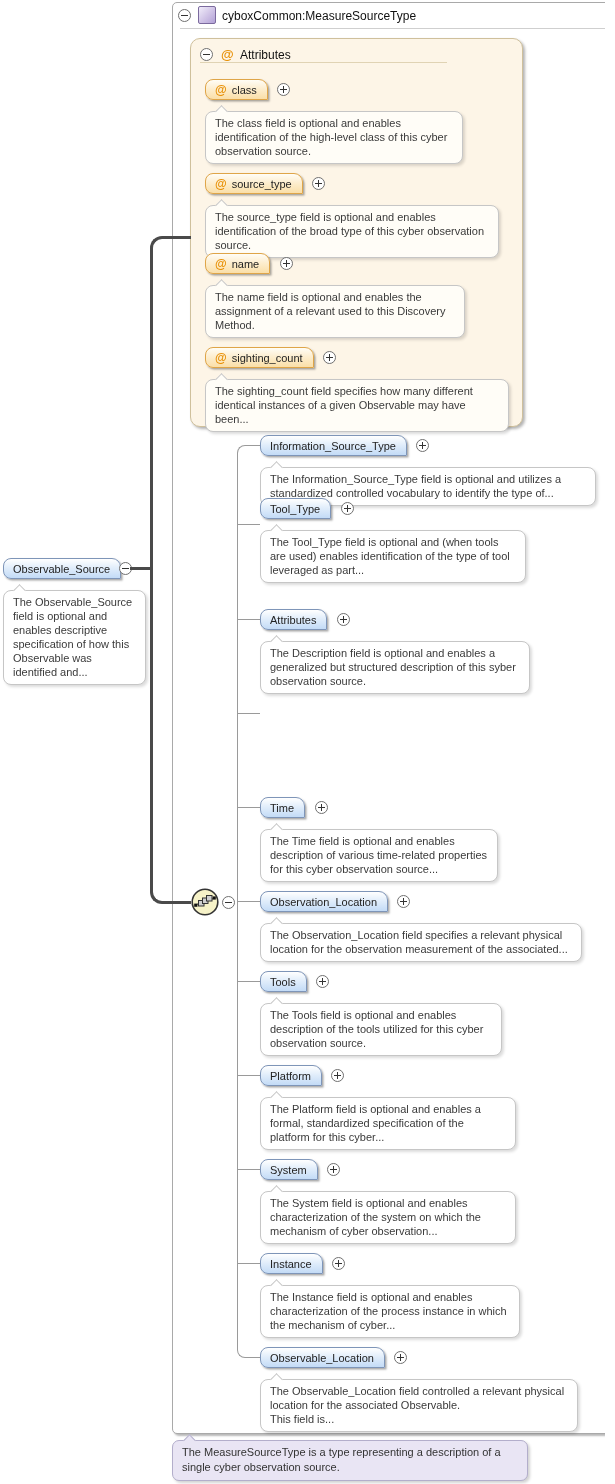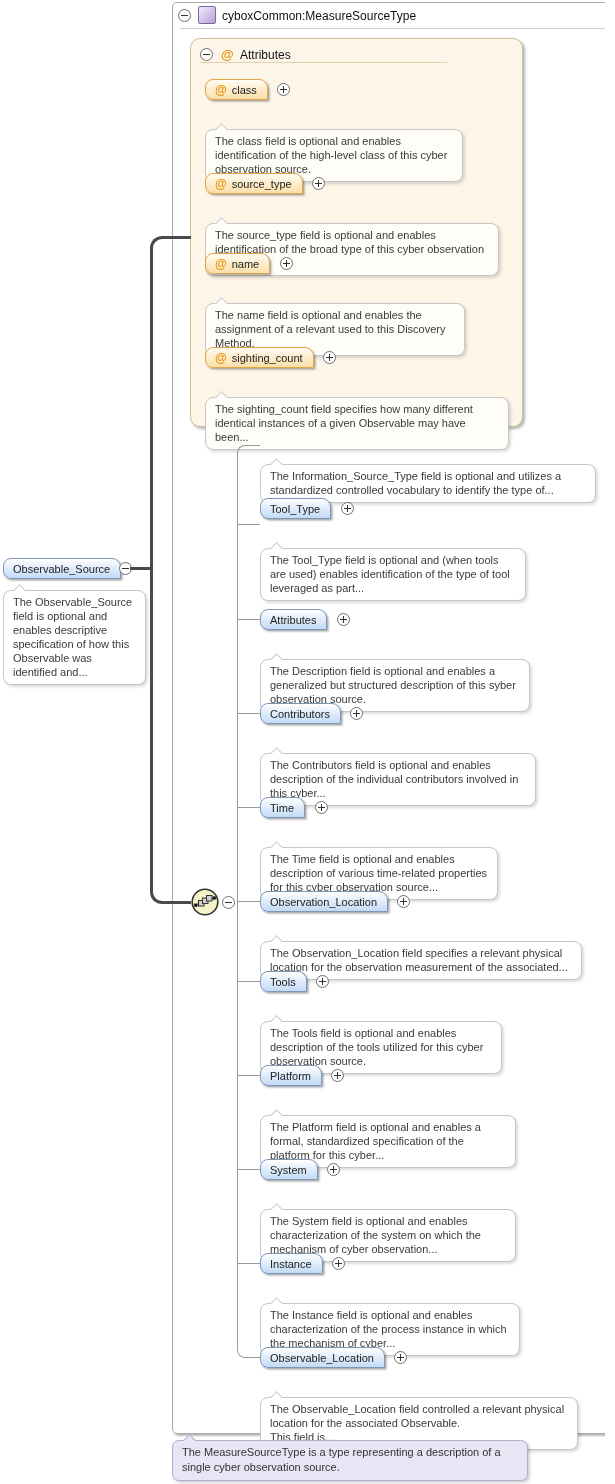--- a/index.html
+++ b/index.html
@@ -52,21 +52,21 @@
   
   .callout{position:relative;background:#ffffff;border:1px solid #c6c6c6;border-radius:8px;
            box-shadow:2px 2px 3px rgba(0,0,0,0.14);font-size:11px;line-height:14px;color:#3a3a3a;
            padding:4px 9px 5px 9px;white-space:pre-line;box-sizing:border-box;}
   .callout::before{content:"";position:absolute;top:-5px;left:11px;width:8px;height:8px;
            background:inherit;background-color:#ffffff;border-left:1px solid #c6c6c6;
            border-top:1px solid #c6c6c6;transform:rotate(45deg);}
   .callout-cream{background:#fffdf7;}
   .callout-cream::before{background-color:#fffdf7;}
   .entry{position:absolute;}
-  .entry .callout{margin-top:29px;}
+  .entry .callout{margin-top:11px;}
 
   
   .seq-bracket{left:150px;top:236px;width:41px;height:668px;box-sizing:border-box;
       border-left:3px solid #4a4a4a;border-top:3px solid #4a4a4a;border-bottom:3px solid #4a4a4a;
       border-radius:12px 0 0 12px;}
   .src-stub{left:130px;top:567px;width:21px;height:3px;background:#4a4a4a;}
   .tree-top{left:237px;top:445px;width:23px;height:12px;box-sizing:border-box;
             border-left:1px solid #9a9a9a;border-top:1px solid #9a9a9a;border-top-left-radius:8px;}
   .tree-v{left:237px;top:455px;width:1px;height:892px;background:#9a9a9a;}
   .tree-bot{left:237px;top:1345px;width:23px;height:13px;box-sizing:border-box;
@@ -162,46 +162,43 @@
   <div class="abs stub" style="left:238px;top:619px;width:22px;"></div>
   <div class="abs stub" style="left:238px;top:713px;width:22px;"></div>
   <div class="abs stub" style="left:238px;top:807px;width:22px;"></div>
   <div class="abs stub" style="left:238px;top:901px;width:22px;"></div>
   <div class="abs stub" style="left:238px;top:981px;width:22px;"></div>
   <div class="abs stub" style="left:238px;top:1075px;width:22px;"></div>
   <div class="abs stub" style="left:238px;top:1169px;width:22px;"></div>
   <div class="abs stub" style="left:238px;top:1263px;width:22px;"></div>
 
   <div class="entry" style="left:260px;top:435px;">
+    <div class="row">
+      <span class="pill pill-el">Information_Source_Type</span>
+      <span class="plusic"></span>
+    </div>
     <div class="callout" style="width:336px;">The Information_Source_Type field is optional and utilizes a standardized controlled vocabulary to identify the type of...</div>
   </div>
 
   <div class="entry" style="left:260px;top:498px;">
     <div class="row">
       <span class="pill pill-el">Tool_Type</span>
       <span class="plusic"></span>
     </div>
     <div class="callout" style="width:266px;">The Tool_Type field is optional and (when tools are used) enables identification of the type of tool leveraged as part...</div>
   </div>
 
   <div class="entry" style="left:260px;top:609px;">
     <div class="row">
       <span class="pill pill-el">Attributes</span>
       <span class="plusic"></span>
     </div>
     <div class="callout" style="width:270px;">The Description field is optional and enables a generalized but structured description of this syber observation source.</div>
   </div>
 
-  <div class="entry" style="left:260px;top:703px;">
-    <div class="row">
-      <span class="pill pill-el">Contributors</span>
-      <span class="plusic"></span>
-    </div>
-    <div class="callout" style="width:276px;">The Contributors field is optional and enables description of the individual contributors involved in this cyber...</div>
-  </div>
 
   <div class="entry" style="left:260px;top:797px;">
     <div class="row">
       <span class="pill pill-el">Time</span>
       <span class="plusic"></span>
     </div>
     <div class="callout" style="width:238px;">The Time field is optional and enables description of various time-related properties for this cyber observation source...</div>
   </div>
 
   <div class="entry" style="left:260px;top:891px;">

